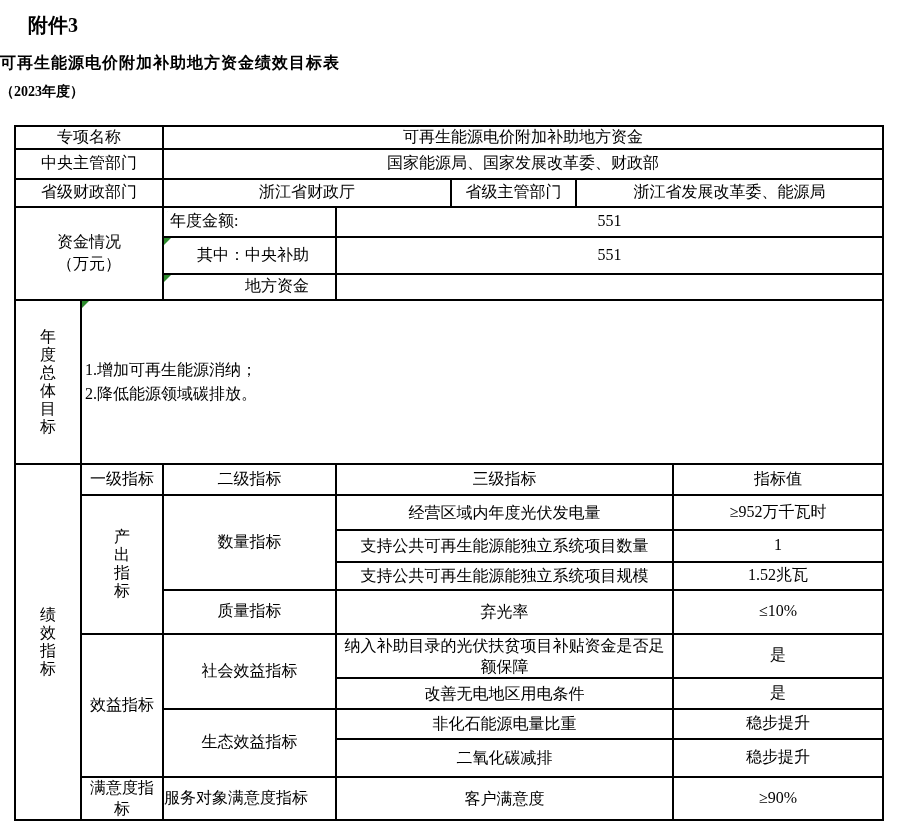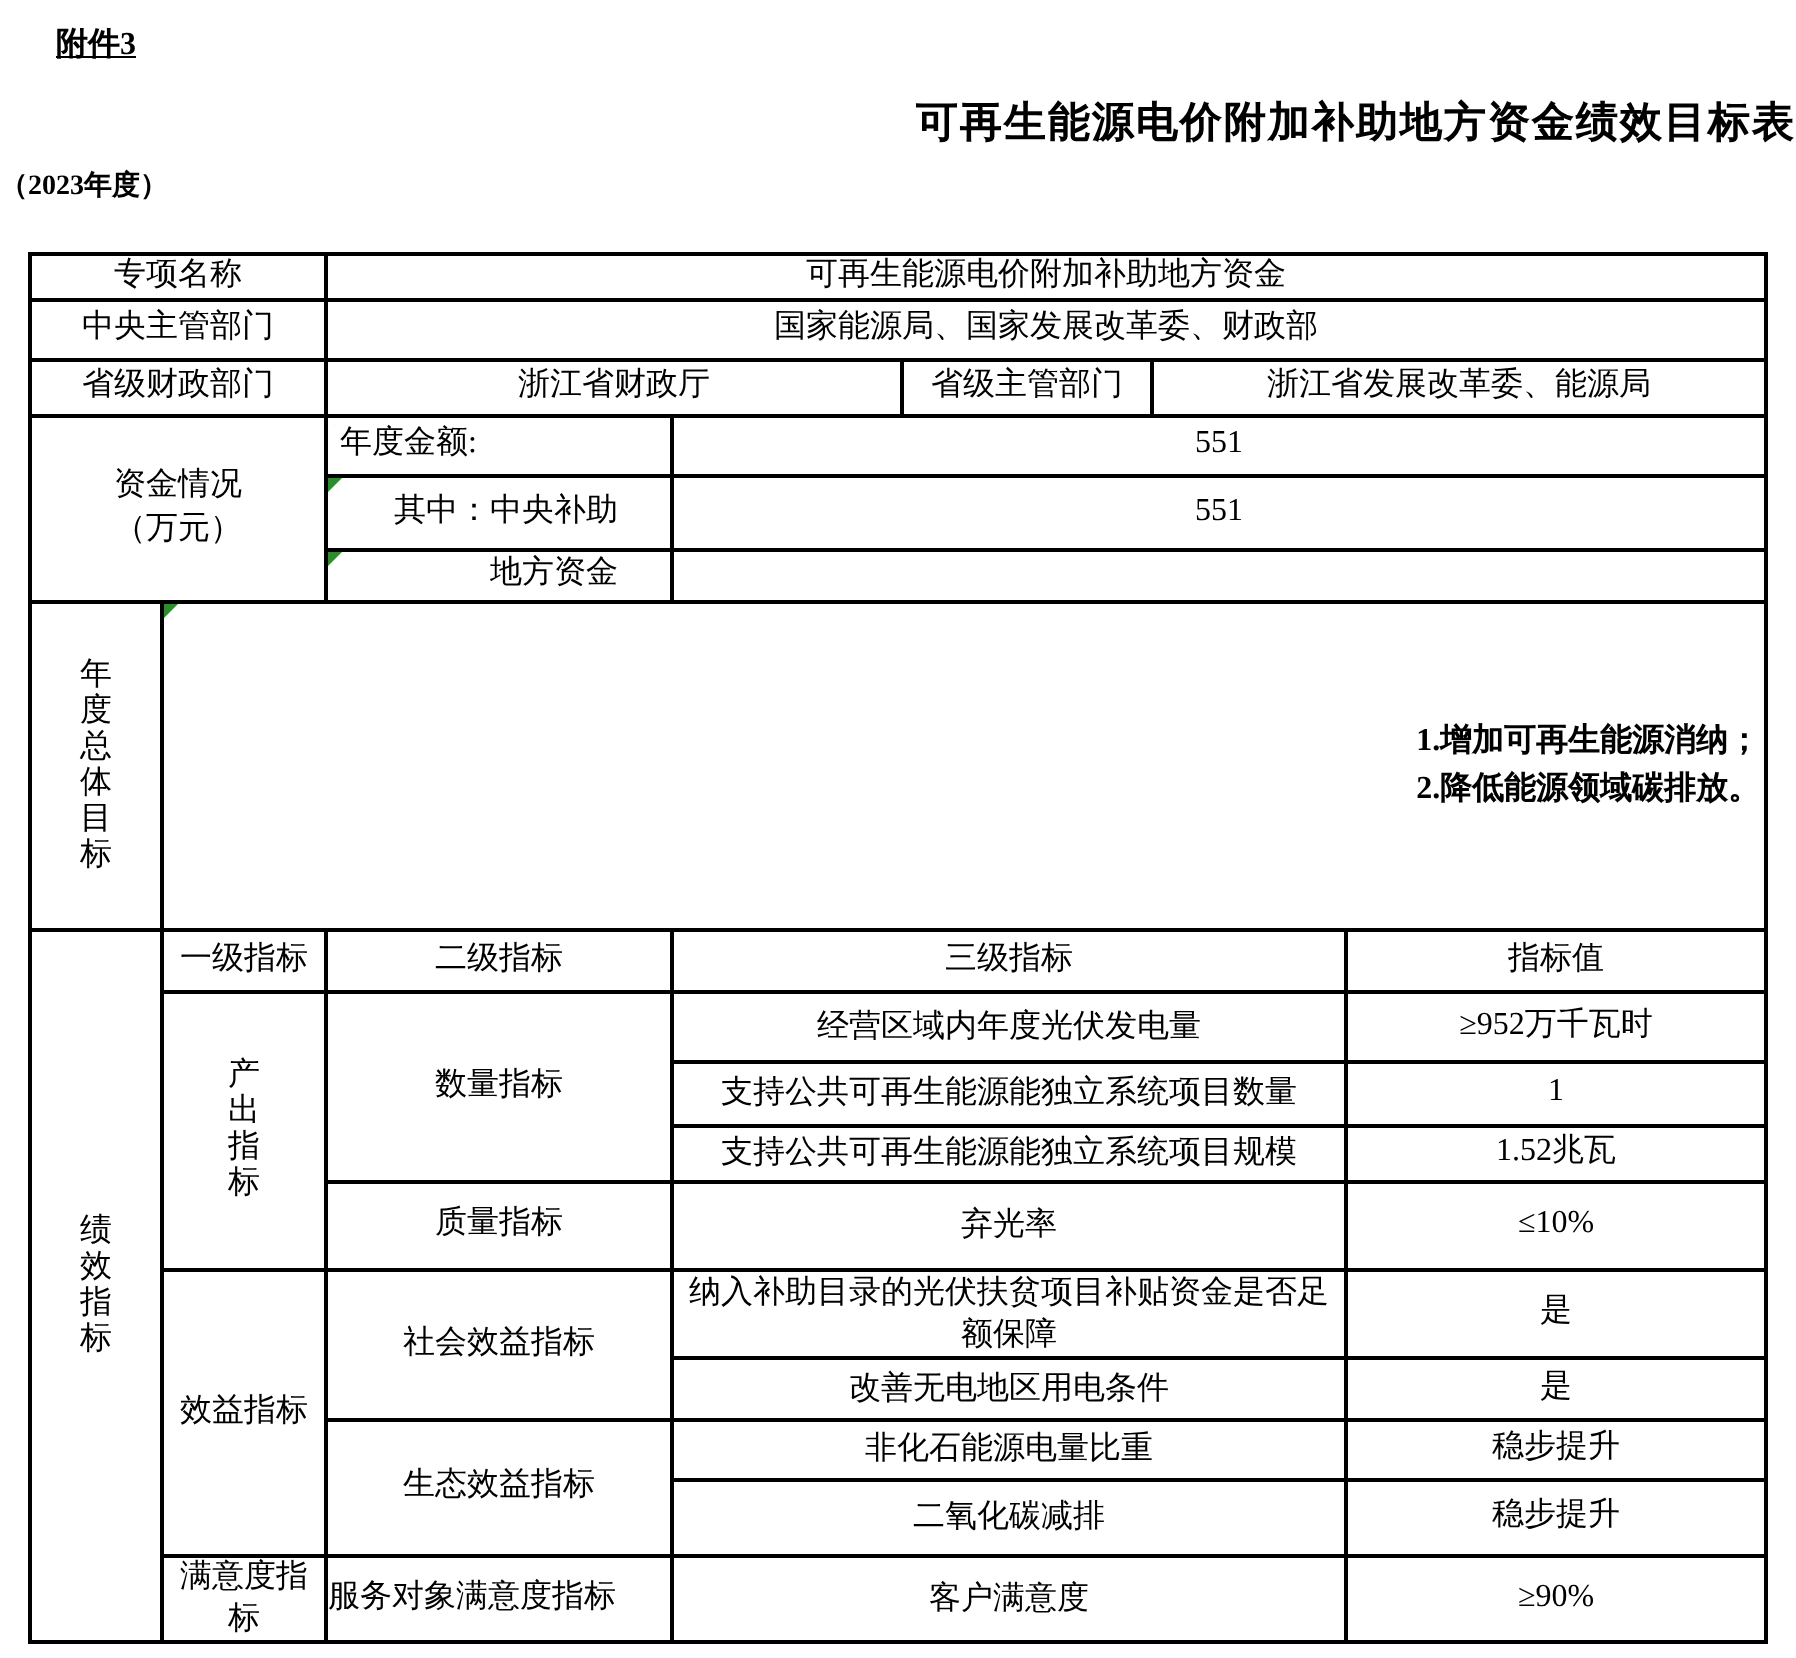--- a/index.html
+++ b/index.html
@@ -1,26 +1,26 @@
 <!DOCTYPE html>
 <html style="--marker: #2e8b2e;"><head>
 <meta charset="utf-8">
 <style>
   html,body{margin:0;padding:0;background:#ffffff;}
   body{width:898px;height:829px;font-family:"Liberation Serif","DejaVu Serif",serif;color:#000;}
-  .attachment{padding:12px 0 0 28px;font-size:16px;font-weight:bold;text-decoration:underline;}
-  .title{margin:14px 0 0;text-align:right;font-size:21px;font-weight:bold;letter-spacing:1px;}
+  .attachment{padding:12px 0 0 28px;font-size:20px;font-weight:bold;}
+  .title{margin:14px 0 0;text-align:left;font-size:16px;font-weight:bold;letter-spacing:1px;}
   .subtitle{margin:9px 0 0;font-size:14px;font-weight:bold;}
   table.main{border-collapse:collapse;table-layout:fixed;width:870px;margin:24px 0 0 14px;}
   td{border:2px solid #000;text-align:center;vertical-align:middle;font-size:16px;line-height:1.3;
      padding:0 2px;position:relative;overflow:hidden;white-space:pre-line;}
   td.vlab{line-height:18px;padding:0;}
   td.sub-left{text-align:left;padding-left:6px;border-radius:11px;}
   td.sub-right{text-align:right;padding-right:26px;}
-  td.goal{text-align:right;padding-left:3px;line-height:24px;font-weight:bold;}
+  td.goal{text-align:left;padding-left:3px;line-height:24px;}
   td.l3{padding:0;line-height:21px;}
   td.left-cell{text-align:left;padding-left:0;}
   td.fund-label{line-height:22px;}
   .tri{position:absolute;top:0;left:0;width:0;height:0;
        border-top:7px solid var(--marker,#2e8b2e);border-right:7px solid transparent;}
 </style>
 </head>
 <body>
 
 <div class="attachment">附件3</div>

